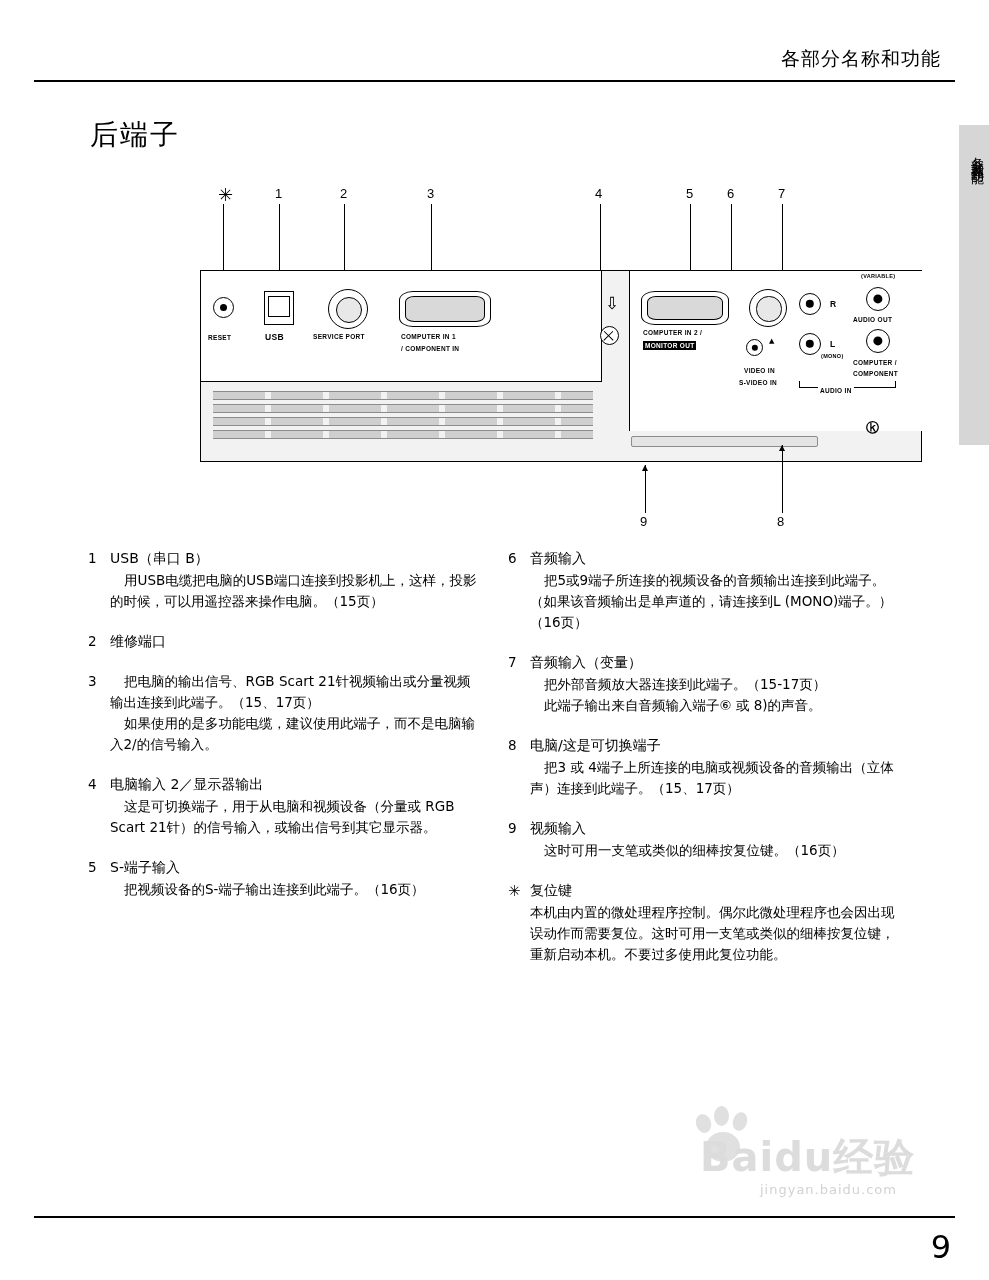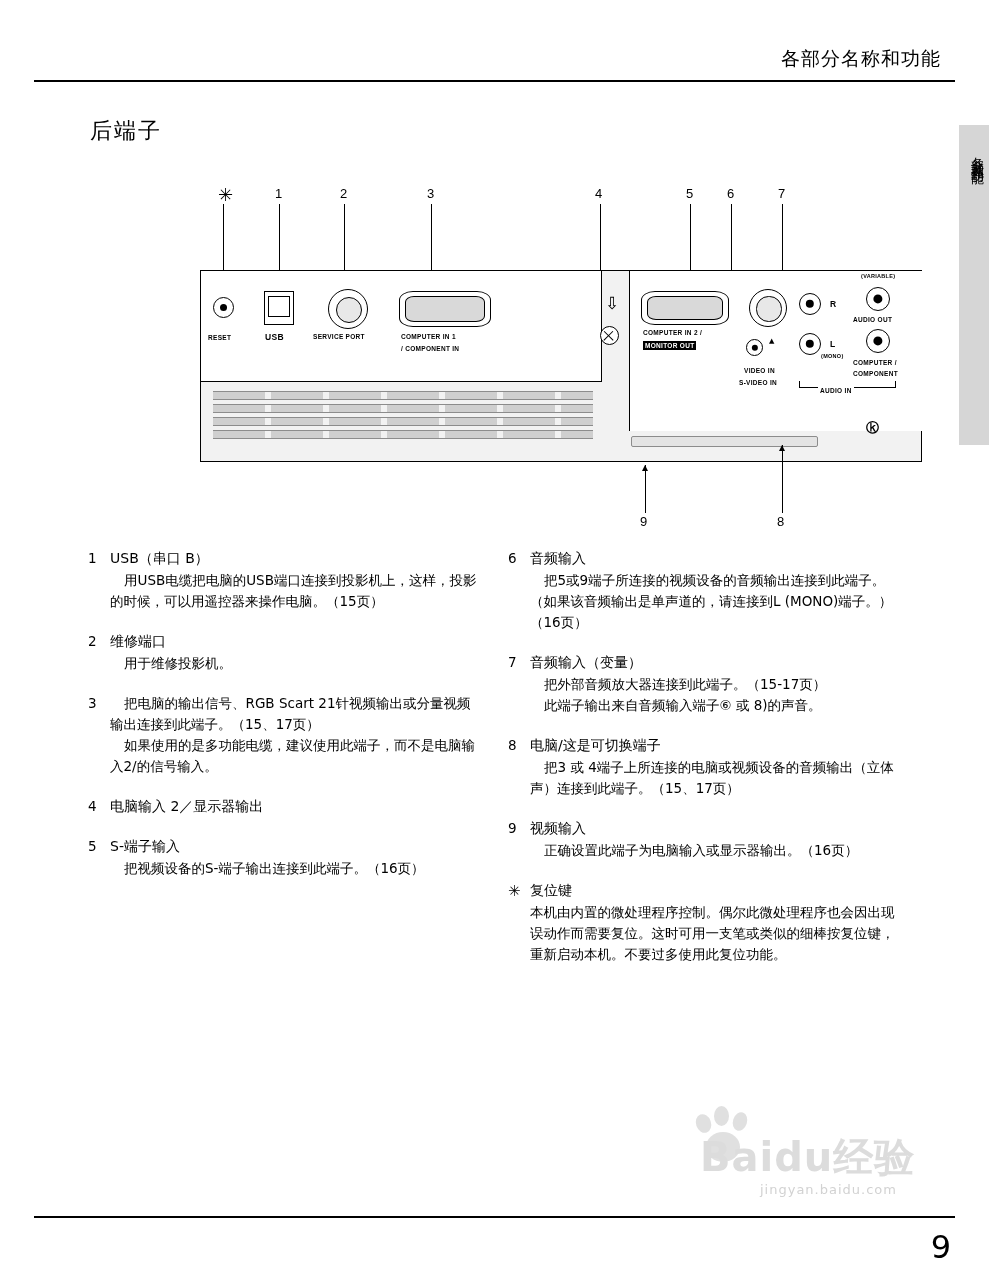--- a/index.html
+++ b/index.html
@@ -58,21 +58,21 @@
     letter-spacing: 2px;
     color: #000;
     white-space: nowrap;
   }
 
   
   .section-title {
     position: absolute;
     left: 90px;
     top: 116px;
-    font-size: 22px;
+    font-size: 28px;
     letter-spacing: 2px;
   }
 
   
   #figure {
     position: absolute;
     left: 90px;
     top: 180px;
     width: 830px;
     height: 350px;
@@ -501,30 +501,30 @@
 
   <div class="col col-left">
     <div class="item">
       <span class="item-num">1</span>
       <div class="item-title">USB（串口 B）</div>
       <div class="item-body">用USB电缆把电脑的USB端口连接到投影机上，这样，投影的时候，可以用遥控器来操作电脑。（15页）</div>
     </div>
     <div class="item">
       <span class="item-num">2</span>
       <div class="item-title">维修端口</div>
-      <div class="item-body">用于维修投影机。</div>
     </div>
     <div class="item">
       <span class="item-num">3</span>
       <div class="item-body">把电脑的输出信号、RGB Scart 21针视频输出或分量视频输出连接到此端子。（15、17页）</div>
       <div class="item-body">如果使用的是多功能电缆，建议使用此端子，而不是电脑输入2/的信号输入。</div>
     </div>
     <div class="item">
       <span class="item-num">4</span>
       <div class="item-title">电脑输入 2／显示器输出</div>
+      <div class="item-body">这是可切换端子，用于从电脑和视频设备（分量或 RGB Scart 21针）的信号输入，或输出信号到其它显示器。</div>
     </div>
     <div class="item">
       <span class="item-num">5</span>
       <div class="item-title">S-端子输入</div>
       <div class="item-body">把视频设备的S-端子输出连接到此端子。（16页）</div>
     </div>
   </div>
 
   <div class="col col-right">
     <div class="item">
@@ -539,21 +539,21 @@
       <div class="item-body">此端子输出来自音频输入端子⑥ 或 8)的声音。</div>
     </div>
     <div class="item">
       <span class="item-num">8</span>
       <div class="item-title">电脑/这是可切换端子</div>
       <div class="item-body">把3 或 4端子上所连接的电脑或视频设备的音频输出（立体声）连接到此端子。（15、17页）</div>
     </div>
     <div class="item">
       <span class="item-num">9</span>
       <div class="item-title">视频输入</div>
-      <div class="item-body">正确设置此端子为电脑输入或显示器输出。（16页）</div>
+      <div class="item-body">这时可用一支笔或类似的细棒按复位键。（16页）</div>
     </div>
     <div class="item">
       <span class="item-num ast">✳</span>
       <div class="item-title">复位键</div>
       <div class="item-body noindent">本机由内置的微处理程序控制。偶尔此微处理程序也会因出现误动作而需要复位。这时可用一支笔或类似的细棒按复位键，重新启动本机。不要过多使用此复位功能。</div>
     </div>
   </div>
 
   <div class="watermark">
     <div class="wm-paw">

